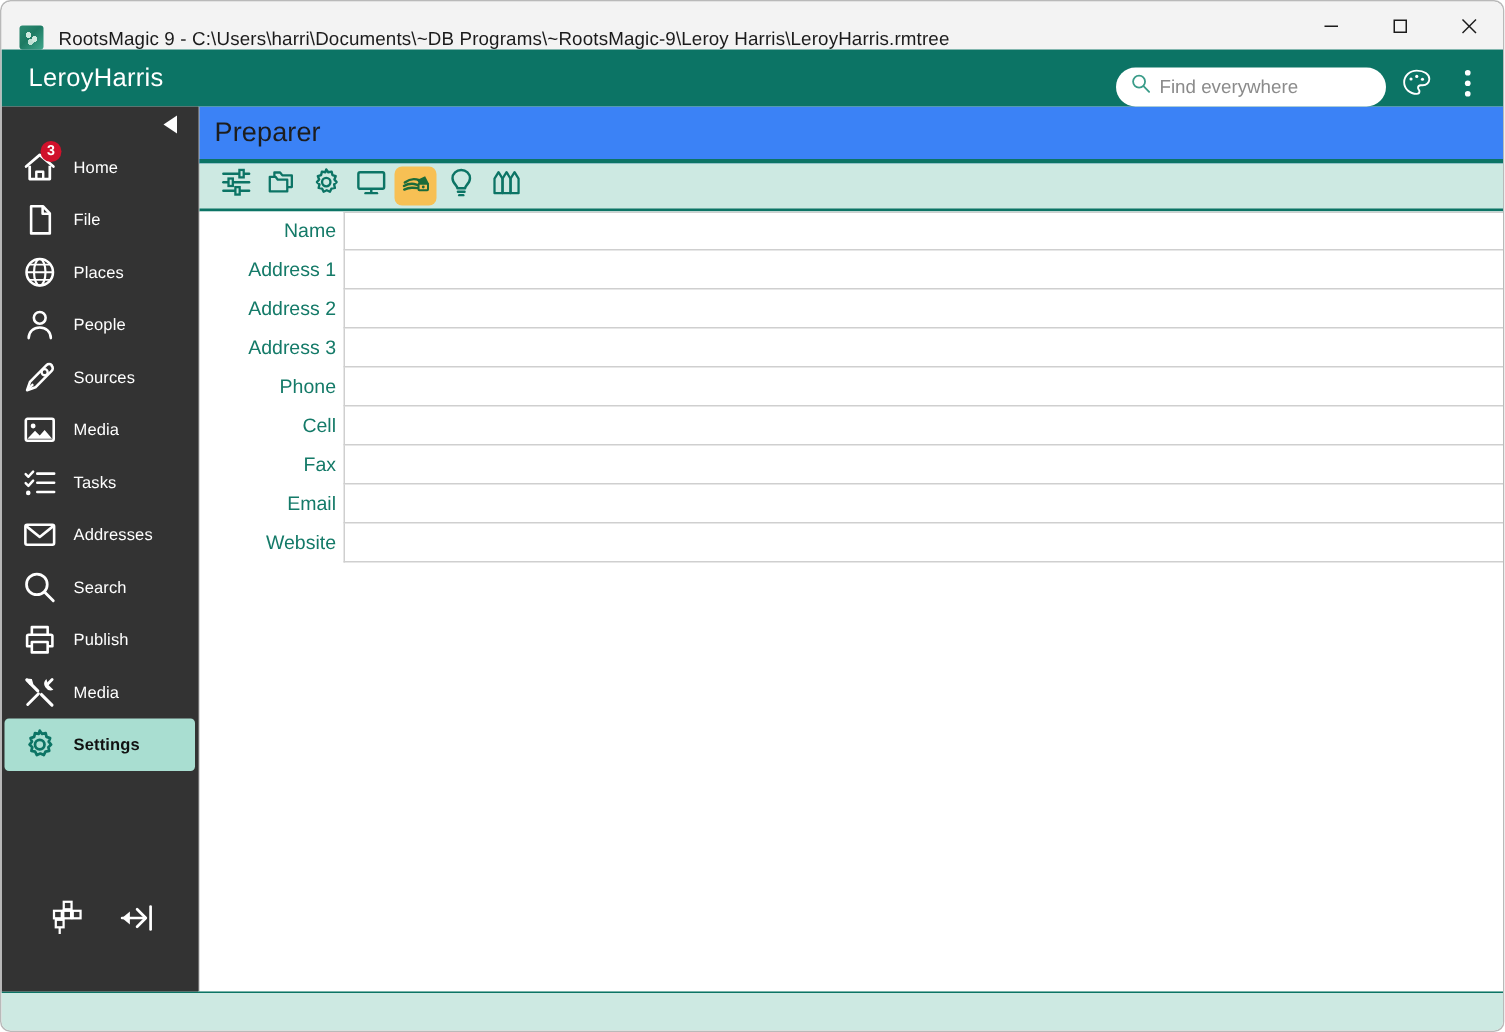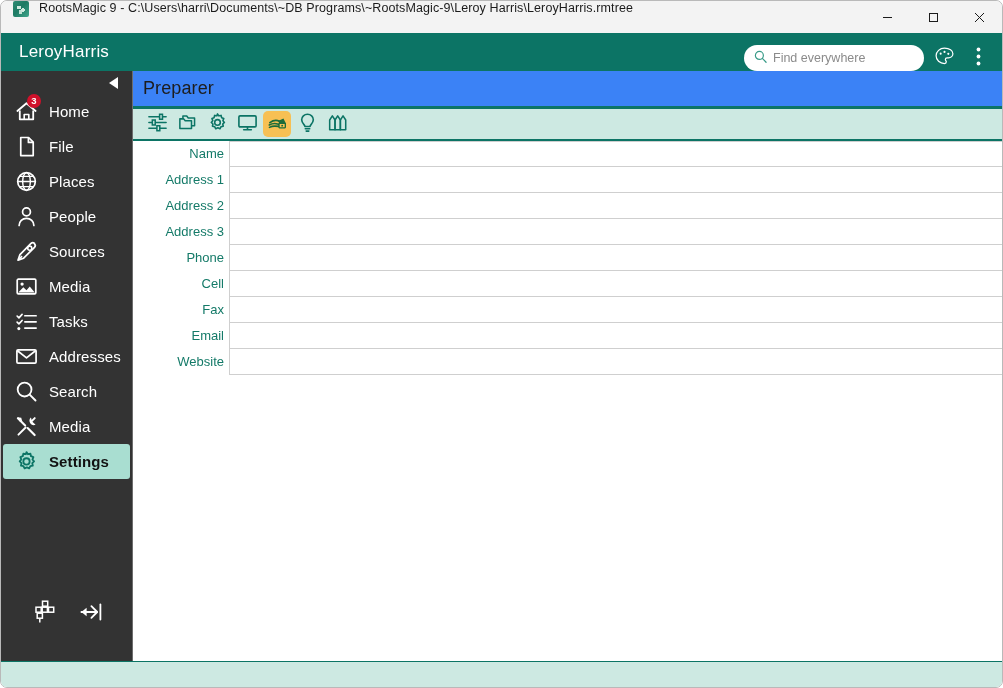--- a/index.html
+++ b/index.html
@@ -29,21 +29,21 @@
     display: flex;
     flex-direction: column;
   }
 
   
   #titlebar {
     height: 32px;
     min-height: 32px;
     background: #f3f3f3;
     display: flex;
-    align-items: flex-start;
+    align-items: flex-end;
     position: relative;
     border-top-left-radius: 6px;
     border-top-right-radius: 6px;
   }
   #app-icon {
     width: 16px; height: 16px;
     margin-left: 12px;
     margin-right: 10px;
     border-radius: 2px;
     background: linear-gradient(135deg,#2e8b72 0%, #1d7a63 45%, #3fa68c 100%);
@@ -180,21 +180,21 @@
   .nav-ico {
     width: 28px;
     min-width: 28px;
     display: flex;
     align-items: center;
     justify-content: center;
     position: relative;
   }
   .nav-label {
     color: #ffffff;
-    font-size: 15px;
+    font-size: 11px;
     margin-left: 9px;
     letter-spacing: 0.1px;
     white-space: nowrap;
   }
   .nav-item.active .nav-label { color: #111111; font-weight: bold; }
   .badge {
     position: absolute;
     top: -6px;
     right: -1px;
     background: #d0112b;
@@ -489,20 +489,30 @@
       <div class="nav-item">
         <span class="nav-ico">
           <svg width="23" height="23" viewBox="0 0 24 24">
             <circle cx="10" cy="10" r="7.2" fill="none" stroke="#ffffff" stroke-width="1.9"></circle>
             <line x1="15.3" y1="15.3" x2="21.4" y2="21.4" stroke="#ffffff" stroke-width="2" stroke-linecap="round"></line>
           </svg>
         </span>
         <span class="nav-label">Search</span>
       </div>
 
+      <div class="nav-item">
+        <span class="nav-ico">
+          <svg width="23" height="23" viewBox="0 0 24 24">
+            <path d="M6.5 8.5V3.2h11v5.3" fill="none" stroke="#ffffff" stroke-width="1.8" stroke-linejoin="round"></path>
+            <path d="M6.5 16.5H3.2V9.6c0-.6.5-1.1 1.1-1.1h15.4c.6 0 1.1.5 1.1 1.1v6.9h-3.3" fill="none" stroke="#ffffff" stroke-width="1.8" stroke-linejoin="round"></path>
+            <rect x="6.5" y="13.6" width="11" height="7.2" fill="none" stroke="#ffffff" stroke-width="1.8" stroke-linejoin="round"></rect>
+          </svg>
+        </span>
+        <span class="nav-label">Publish</span>
+      </div>
 
       <div class="nav-item">
         <span class="nav-ico">
           <svg width="23" height="23" viewBox="0 0 24 24">
             <path d="M3 3.4l7.6 7.6M13.2 13.6l7.3 7.3" stroke="#ffffff" stroke-width="2.2" stroke-linecap="round"></path>
             <path d="M20.6 3.2l-3.4 3.4M3.6 20.5l7.5-7.5" stroke="#ffffff" stroke-width="2" stroke-linecap="round"></path>
             <path d="M16.6 2.7a4.6 4.6 0 0 0 4.9 7.6l-3.6-3.6z" fill="#ffffff"></path>
             <path d="M2.6 2.4l3.9.4 1 3.5-2.6.6z" fill="#ffffff"></path>
           </svg>
         </span>

